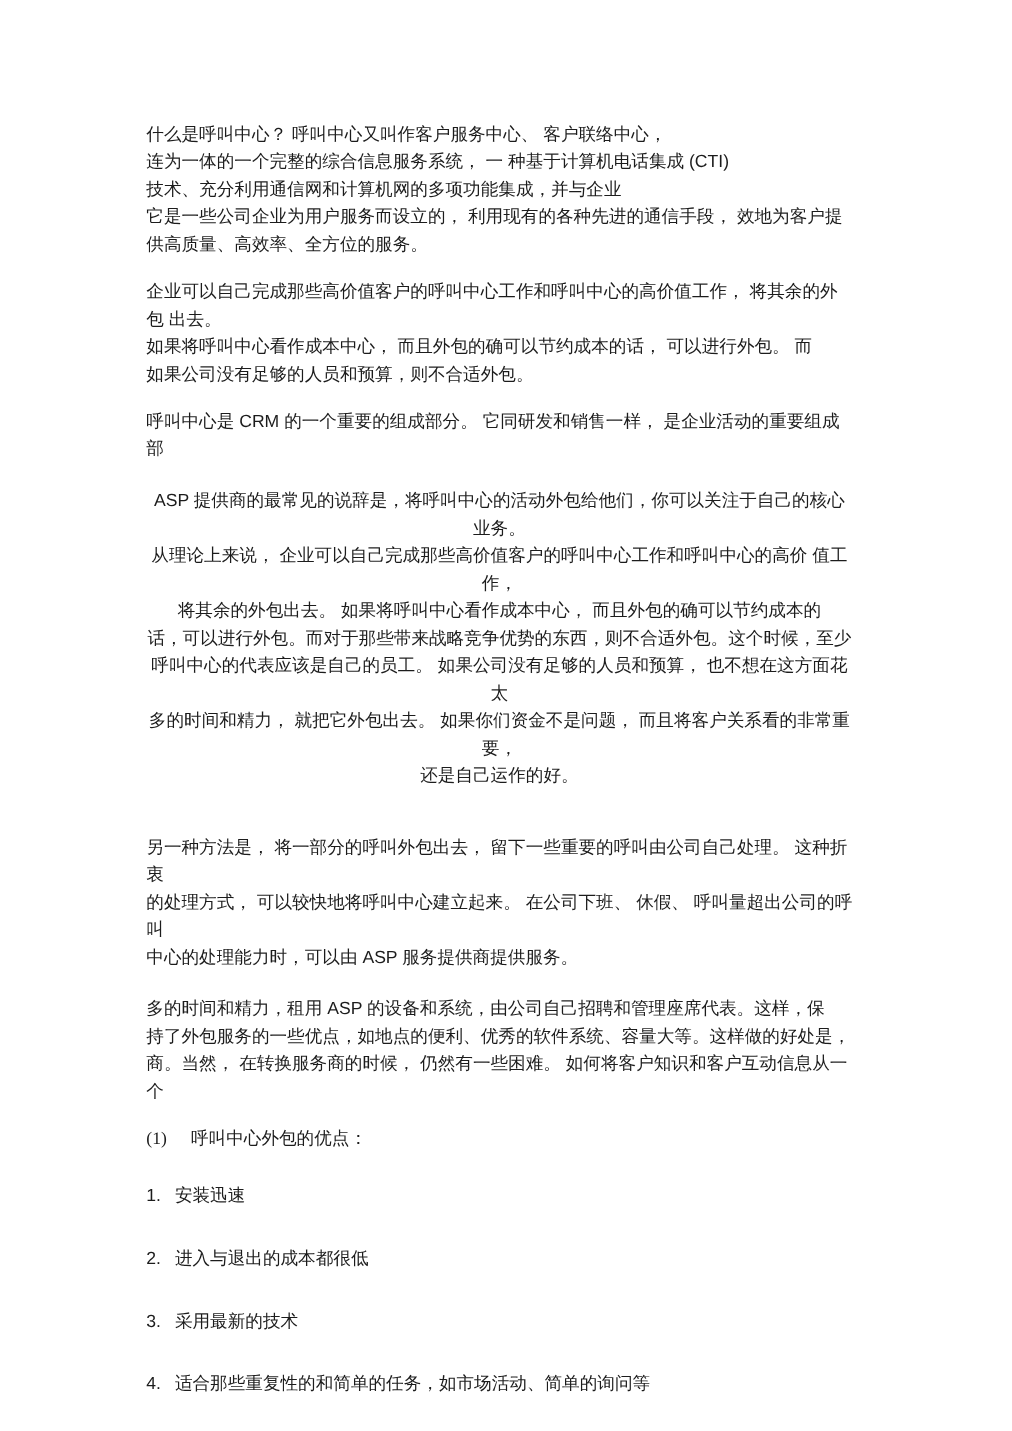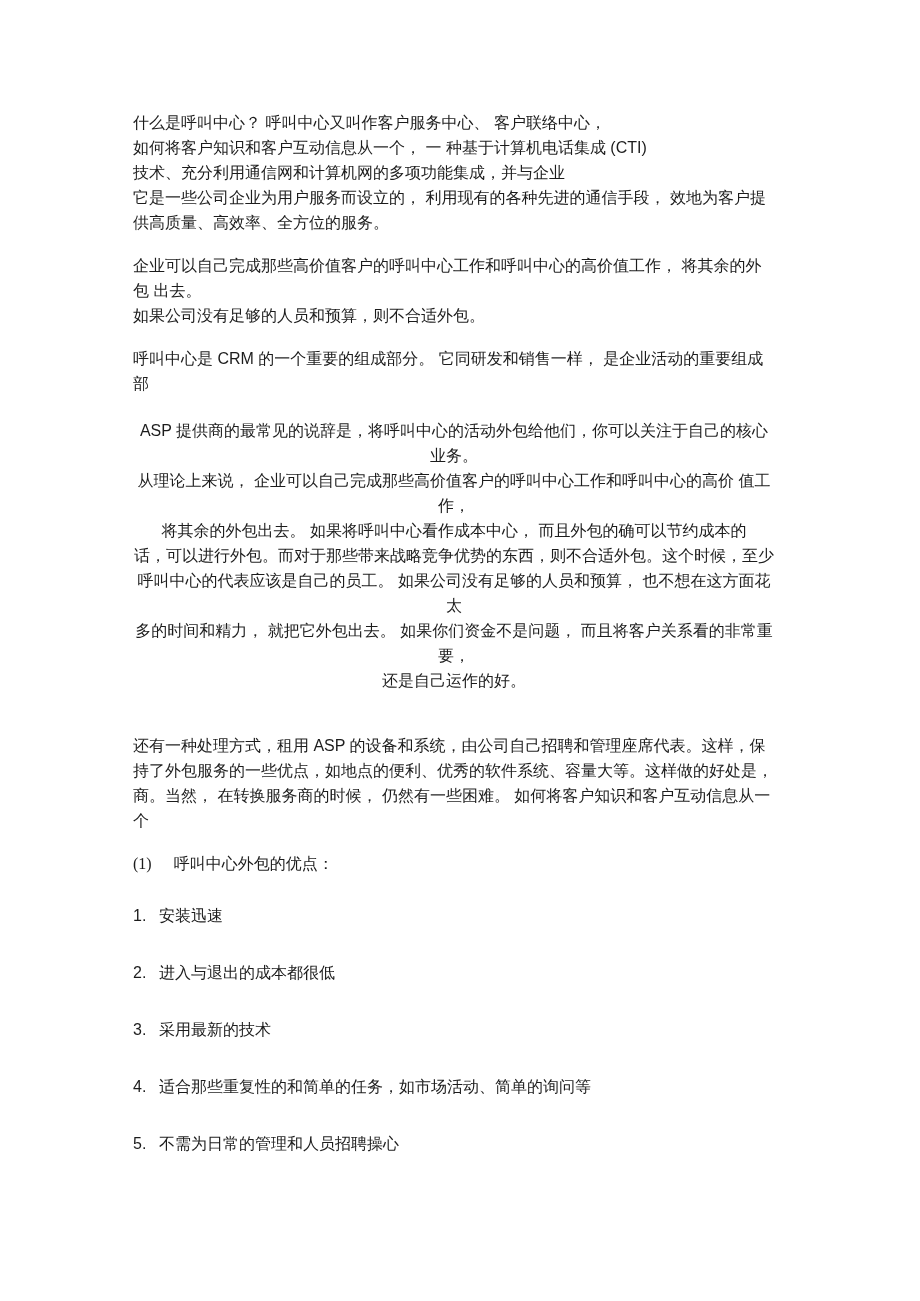--- a/index.html
+++ b/index.html
@@ -47,43 +47,49 @@
     min-width: 26px;
   }
 </style>
 </head>
 <body>
 
 <div class="doc-page">
   <div>
       <div class="para para-0">
         <div class="line">什么是呼叫中心？ 呼叫中心又叫作客户服务中心、 客户联络中心，</div>
-        <div class="line">如何将客户知识和客户互动信息从一个， 一 种基于计算机电话集成 (CTI)</div>
+        <div class="line">连为一体的一个完整的综合信息服务系统， 一 种基于计算机电话集成 (CTI)</div>
         <div class="line">技术、充分利用通信网和计算机网的多项功能集成，并与企业</div>
         <div class="line">它是一些公司企业为用户服务而设立的， 利用现有的各种先进的通信手段， 效地为客户提</div>
         <div class="line">供高质量、高效率、全方位的服务。</div>
       </div>
       <div class="para para-1">
         <div class="line">企业可以自己完成那些高价值客户的呼叫中心工作和呼叫中心的高价值工作， 将其余的外包 出去。</div>
+        <div class="line">如果将呼叫中心看作成本中心， 而且外包的确可以节约成本的话， 可以进行外包。 而</div>
         <div class="line">如果公司没有足够的人员和预算，则不合适外包。</div>
       </div>
       <div class="para para-2">
         <div class="line">呼叫中心是 CRM 的一个重要的组成部分。 它同研发和销售一样， 是企业活动的重要组成部</div>
       </div>
       <div class="para para-3">
         <div class="line">ASP 提供商的最常见的说辞是，将呼叫中心的活动外包给他们，你可以关注于自己的核心 业务。</div>
         <div class="line">从理论上来说， 企业可以自己完成那些高价值客户的呼叫中心工作和呼叫中心的高价 值工作，</div>
         <div class="line">将其余的外包出去。 如果将呼叫中心看作成本中心， 而且外包的确可以节约成本的</div>
         <div class="line">话，可以进行外包。而对于那些带来战略竞争优势的东西，则不合适外包。这个时候，至少</div>
         <div class="line">呼叫中心的代表应该是自己的员工。 如果公司没有足够的人员和预算， 也不想在这方面花太</div>
         <div class="line">多的时间和精力， 就把它外包出去。 如果你们资金不是问题， 而且将客户关系看的非常重要，</div>
         <div class="line">还是自己运作的好。</div>
       </div>
+      <div class="para para-4">
+        <div class="line">另一种方法是， 将一部分的呼叫外包出去， 留下一些重要的呼叫由公司自己处理。 这种折衷</div>
+        <div class="line">的处理方式， 可以较快地将呼叫中心建立起来。 在公司下班、 休假、 呼叫量超出公司的呼叫</div>
+        <div class="line">中心的处理能力时，可以由 ASP 服务提供商提供服务。</div>
+      </div>
       <div class="para para-5">
-        <div class="line">还有一种处理方式，租用 ASP 的设备和系统，由公司自己招聘和管理座席代表。这样，保</div>
+        <div class="line">多的时间和精力，租用 ASP 的设备和系统，由公司自己招聘和管理座席代表。这样，保</div>
         <div class="line">持了外包服务的一些优点，如地点的便利、优秀的软件系统、容量大等。这样做的好处是，</div>
         <div class="line">商。当然， 在转换服务商的时候， 仍然有一些困难。 如何将客户知识和客户互动信息从一个</div>
       </div>
     </div>
 
   <div class="heading">
     <span class="h-marker">(1)</span><span class="h-text">呼叫中心外包的优点：</span>
   </div>
 
   <div>

